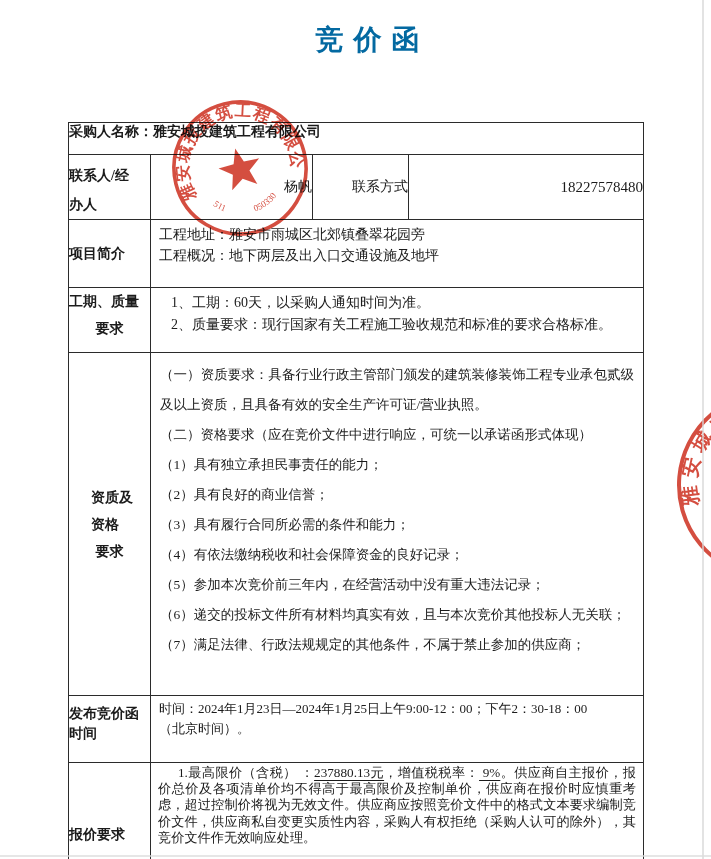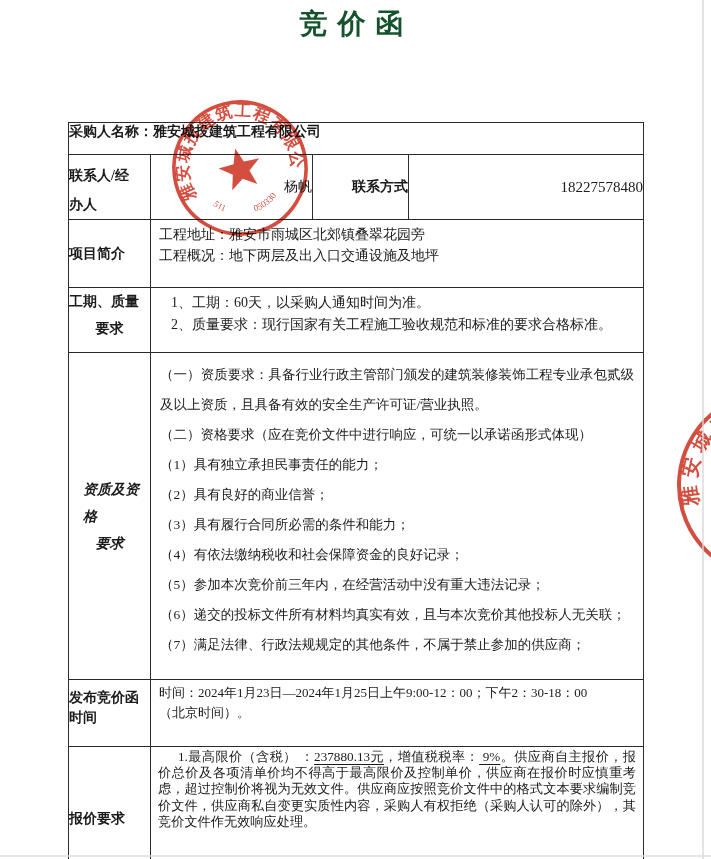--- a/index.html
+++ b/index.html
@@ -2,23 +2,23 @@
 <html><head>
 <meta charset="utf-8">
 <style>
   html,body{margin:0;padding:0;background:#ffffff;}
   .page{
     position:relative; width:711px; height:859px; background:#ffffff;
     font-family:"Liberation Serif","DejaVu Serif",serif;
     color:#1b1b1b; overflow:hidden;
   }
   .doc-title{
-    position:absolute; top:5px; left:68px; width:577px; margin:0;
+    position:absolute; top:5px; left:68px; width:577px; margin:16px;
     text-align:center; font-size:28px; font-weight:bold; letter-spacing:10px;
-    color:#14532d;
+    color:#0369a1;
   }
   .intro{
     position:absolute; top:44px; left:68px; width:577px; margin:0;
     font-size:15px; line-height:28px; text-align:justify; text-indent:2em;
   }
   table.bid{
     position:absolute; top:122px; left:68px; width:575px;
     border-collapse:collapse; table-layout:fixed;
     border:1.5px solid #232323;
   }
@@ -29,34 +29,34 @@
   .lblcell{font-weight:bold; padding:4px 2px 0 6px; line-height:27px;}
   .lblcell .c{text-align:center;}
   .r1 td{height:24px; font-size:13.5px; padding:3px 4px 0 5px; white-space:nowrap;}
   .r2 td{height:31px; padding:6px 4px 0 5px;}
   .r1 .lbl, .r2 .lbl{font-weight:bold;}
   .r2 .val{font-weight:bold;}
   .r3 td{height:58px;}
   .r3 .lblcell{line-height:29px; padding-top:6px;}
   .mid{vertical-align:middle !important; text-align:right;margin-left:42px;}
   .r3 .phone{font-size:15px;}
-  .r3 .method{font-weight:bold;padding-left:16px;}
+  .r3 .method{font-weight:normal;padding-left:16px;}
   .r4 td{height:47px;}
   .r4 .content{padding:4px 8px 0;}
   .r4 .content div{line-height:21px;}
   .r4 .lblcell{padding-top:20px;}
   .r5 td{height:60px;}
   .r5 .content{padding:5px 8px 0;}
   .r6 td{height:60px;}
   .r6 .content{padding:4px 20px 0;}
   .r6 .content div{line-height:22px;}
   .r7 td{height:310px;}
   .r7 .content{padding:7px 9px 0 9px; font-size:13.5px; text-align:justify;}
   .r7 .content div{line-height:30px;}
-  .r7 .lblcell{padding:8px;font-style:italic;}
+  .r7 .lblcell{padding:16px;}
   .vcenter{display:flex; height:100%; flex-direction:column; justify-content:center;}
   .r7 .vcenter div{line-height:27px; padding-left:6px;}
   .r7 .vcenter div.c{padding-left:0;}
   .r8 td{height:58px;}
   .r8 .lblcell{line-height:20px; padding-top:8px;}
   .r8 .content{padding:3px 8px 0; font-size:13px;}
   .r8 .content div{line-height:20px;}
   .r9 td{height:81px;}
   .r9 .lblcell{padding-top:58px;}
   .r9 .content{padding:2px 7px 0;}

